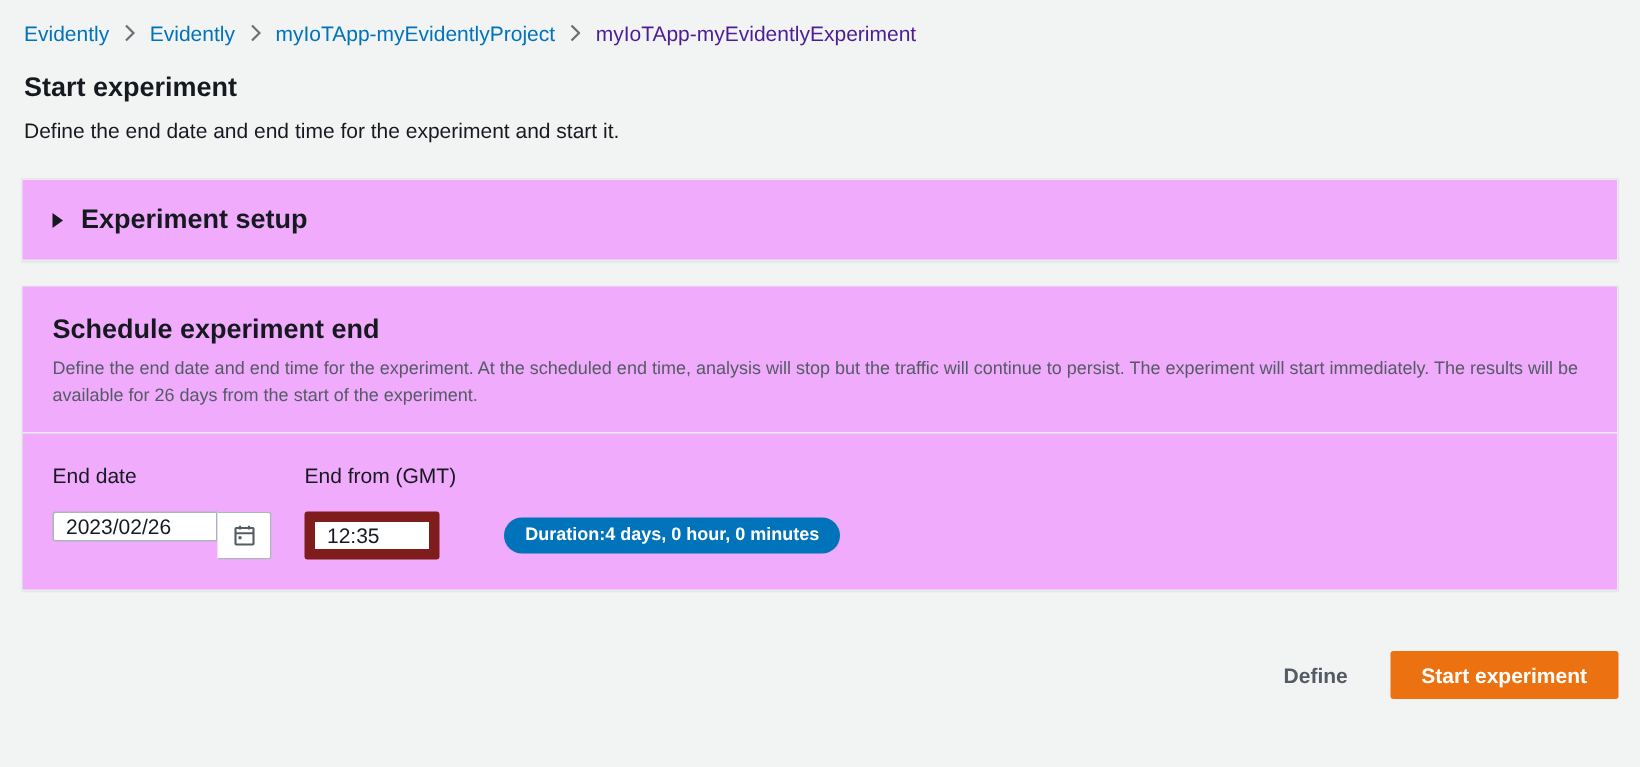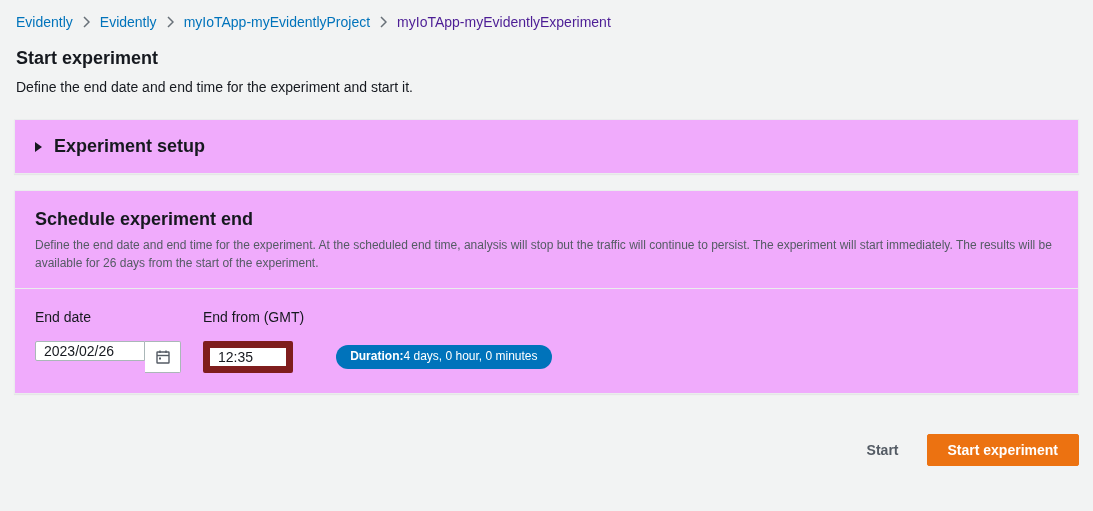--- a/index.html
+++ b/index.html
@@ -149,21 +149,21 @@
       display: inline-flex;
       align-items: baseline;
       height: 24px;
       margin-bottom: 4px;
       margin-left: 10px;
     }
     .badge .label {
       font-weight: 700;
     }
     .badge .value {
-      font-weight: 400;
+      font-weight: 700;
       text-align: right;
     }
     .footer {
       display: flex;
       justify-content: flex-end;
       align-items: center;
       gap: 12px;
       margin-top: 40px;
       padding-right: 0;
     }
@@ -248,15 +248,15 @@
       <div class="badge">
         <span class="label">Duration:</span>
         <span class="value">4 days, 0 hour, 0 minutes</span>
       </div>
 
     </div>
   </div>
 </section>
 
 <div class="footer">
-  <button class="btn-cancel">Start</button>
+  <button class="btn-cancel">Define</button>
   <button class="btn-primary">Start experiment</button>
 </div>
 
 </body></html>

